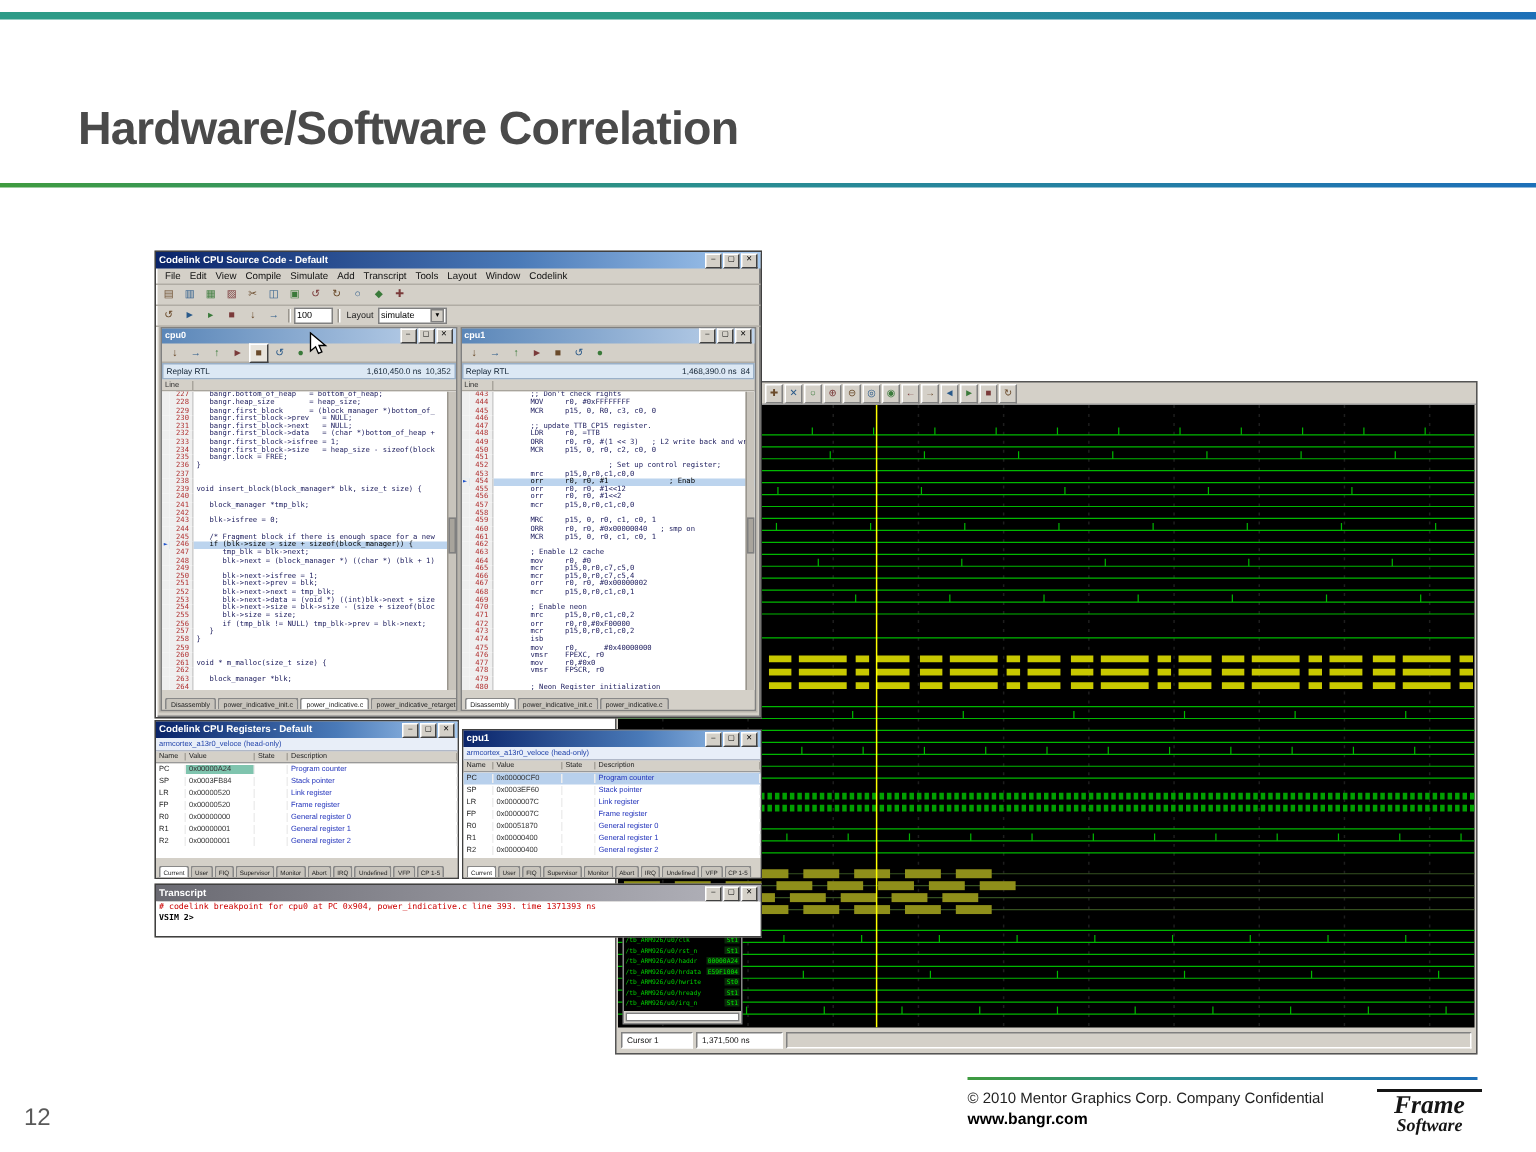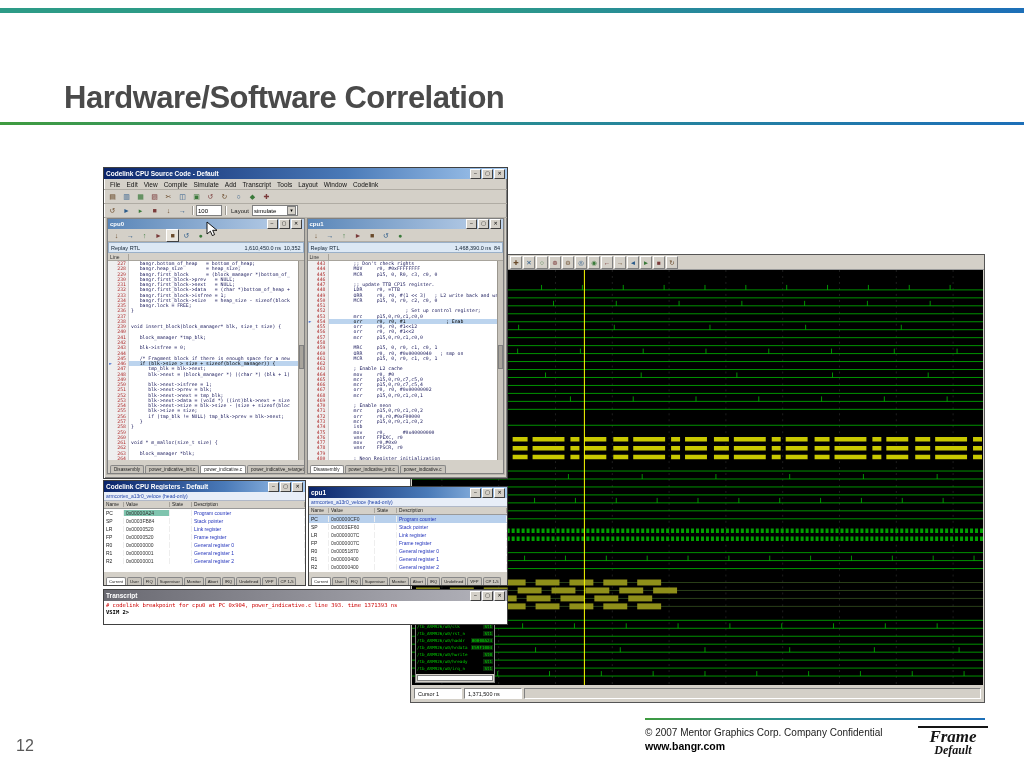--- a/index.html
+++ b/index.html
@@ -2,21 +2,21 @@
 <html><head>
 <meta charset="utf-8">
 <style>
   html,body{margin:0;padding:0;}
   body{width:1024px;height:768px;background:#fff;font-family:"Liberation Sans",sans-serif;}
   .slide{position:relative;width:1024px;height:768px;overflow:hidden;background:#fff;}
 
   
   .top-accent{position:absolute;top:8px;left:0;width:1024px;height:5px;
     background:linear-gradient(90deg,#2d9b87 0%,#2d9b87 45%,#1d6fb8 100%);}
-  .slide-title{position:absolute;left:52px;top:68px;margin:12px;font-size:31px;font-weight:700;color:#4a4a4a;letter-spacing:-0.5px;}
+  .slide-title{position:absolute;left:52px;top:68px;margin:0;font-size:31px;font-weight:700;color:#4a4a4a;letter-spacing:-0.5px;}
   .title-rule{position:absolute;left:0;top:122px;width:1024px;height:3px;
     background:linear-gradient(90deg,#3f9b3f 0%,#2a8f8f 45%,#1d6fb8 100%);}
   .pagenum{position:absolute;left:16px;top:737px;font-size:16px;color:#595959;}
   .footer-rule{position:absolute;left:645px;top:718px;width:340px;height:2px;
     background:linear-gradient(90deg,#3f9b3f,#2a8f8f 40%,#1d6fb8);}
   .footer-copy{position:absolute;left:645px;top:727px;font-size:10px;color:#222;}
   .footer-web{position:absolute;left:645px;top:740px;font-size:10.5px;font-weight:bold;color:#000;}
   .logo{position:absolute;left:918px;top:726px;width:70px;text-align:center;color:#151515;}
   .logo-rule{height:2px;background:#151515;margin-bottom:1px;}
   .logo-m{font-family:"Liberation Serif",serif;font-style:italic;font-weight:bold;font-size:17px;line-height:16px;}
@@ -752,21 +752,21 @@
       <div class="trprompt">VSIM 2&gt;</div>
     </div>
   </div>
 
   <svg class="mousecur" width="13" height="17">
     <path d="M1,1 L1,13 L4.4,10.2 L6.3,14.6 L8.6,13.6 L6.7,9.3 L11,9.3 Z" fill="#fff" stroke="#000" stroke-width="0.9"></path>
   </svg>
 
   <div class="pagenum">12</div>
   <div class="footer-rule"></div>
-  <div class="footer-copy">© 2007 Mentor Graphics Corp. Company Confidential</div>
+  <div class="footer-copy">© 2010 Mentor Graphics Corp. Company Confidential</div>
   <div class="footer-web">www.bangr.com</div>
   <div class="logo">
     <div class="logo-rule"></div>
     <div class="logo-m">Frame</div>
-    <div class="logo-g">Default</div>
+    <div class="logo-g">Software</div>
   </div>
 
 </div>
 
 </body></html>

